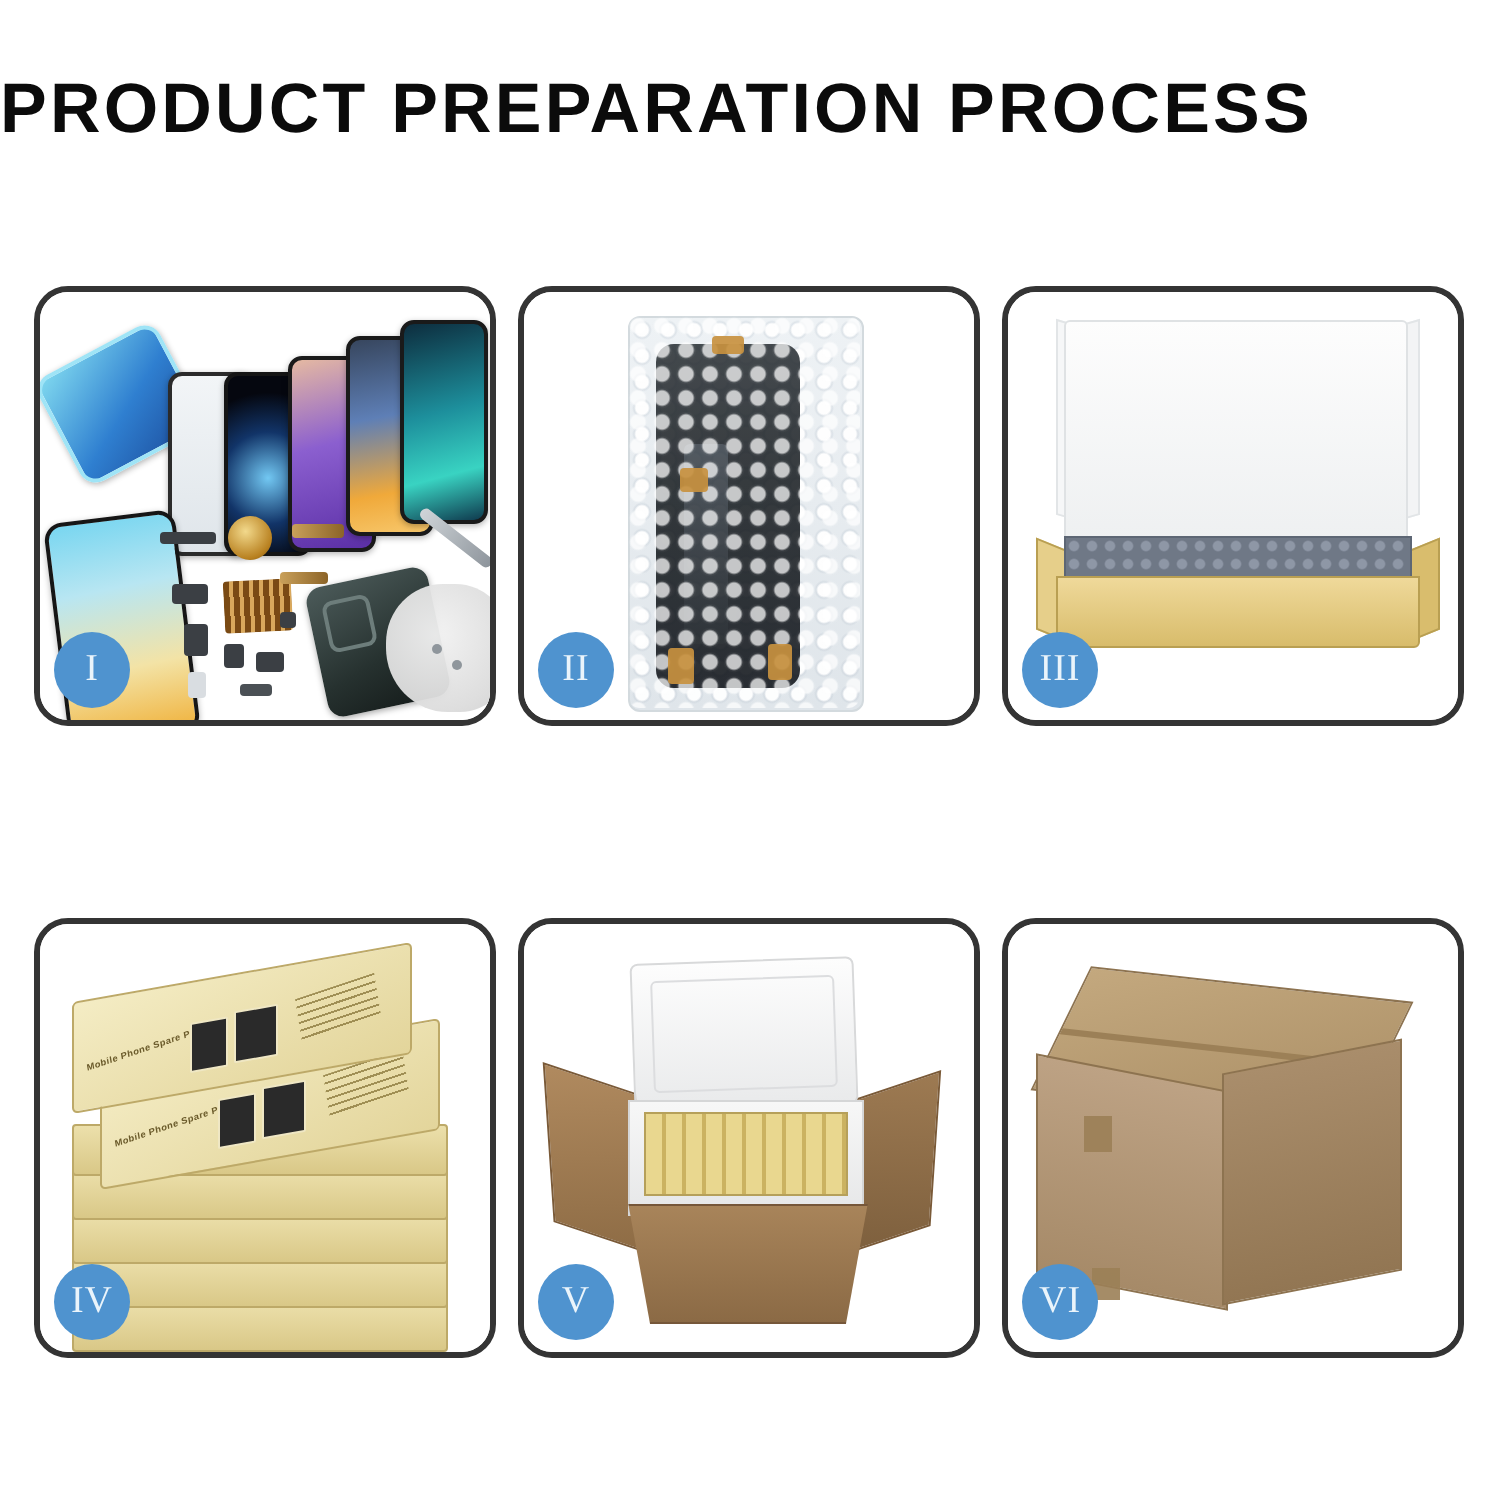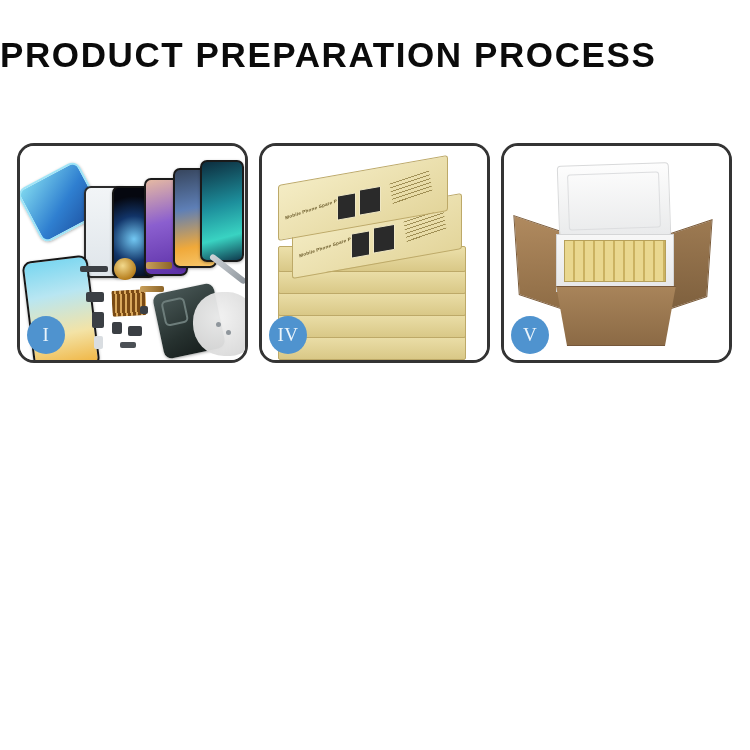--- a/index.html
+++ b/index.html
@@ -493,21 +493,45 @@
         <div class="dot" style="left:120px;top:160px;width:8px;height:8px;"></div>
         <div class="flex" style="left:126px;top:116px;width:26px;height:7px;"></div>
         <div class="flex" style="left:120px;top:140px;width:24px;height:6px;"></div>
         <div class="flex" style="left:100px;top:196px;width:16px;height:6px;background:#4b5055;"></div>
         <div class="dot" style="left:196px;top:176px;width:5px;height:5px;border-radius:50%;background:#8f969c;"></div>
         <div class="dot" style="left:206px;top:184px;width:5px;height:5px;border-radius:50%;background:#8f969c;"></div>
         <span class="badge">I</span>
       </div>
     </div>
 
-
+    <div class="panel p2">
+      <div class="panel-stage">
+        <div class="bag"></div>
+        <div class="part"></div>
+        <div class="bubbles"></div>
+        <div class="tape" style="left:94px;top:22px;width:16px;height:9px;"></div>
+        <div class="tape" style="left:78px;top:88px;width:14px;height:12px;"></div>
+        <div class="tape" style="left:72px;top:178px;width:13px;height:18px;"></div>
+        <div class="tape" style="left:122px;top:176px;width:12px;height:18px;"></div>
+        <span class="badge">II</span>
+      </div>
+    </div>
+
+    <div class="panel p3">
+      <div class="panel-stage">
+        <div class="lid-l"></div>
+        <div class="lid-r"></div>
+        <div class="lid"></div>
+        <div class="tray-left"></div>
+        <div class="tray-right"></div>
+        <div class="tray-top"></div>
+        <div class="tray-front"></div>
+        <span class="badge">III</span>
+      </div>
+    </div>
 
     <div class="panel p4">
       <div class="panel-stage">
         <div class="stack">
           <div class="bx" style="left:4px;top:168px;"></div>
           <div class="bx" style="left:4px;top:146px;"></div>
           <div class="bx" style="left:4px;top:124px;"></div>
           <div class="bx" style="left:4px;top:102px;"></div>
           <div class="bx" style="left:4px;top:80px;"></div>
 
@@ -534,15 +558,25 @@
         <div class="flap-l"></div>
         <div class="flap-r"></div>
         <div class="foam-lid"></div>
         <div class="foam-box"></div>
         <div class="content"></div>
         <div class="carton-front"></div>
         <span class="badge">V</span>
       </div>
     </div>
 
+    <div class="panel p6">
+      <div class="panel-stage">
+        <div class="top"></div>
+        <div class="front"></div>
+        <div class="side"></div>
+        <div class="tapep" style="left:38px;top:96px;width:14px;height:18px;"></div>
+        <div class="tapep" style="left:42px;top:172px;width:14px;height:16px;"></div>
+        <span class="badge">VI</span>
+      </div>
+    </div>
 
   </div>
 </div>
 
 </body></html>

